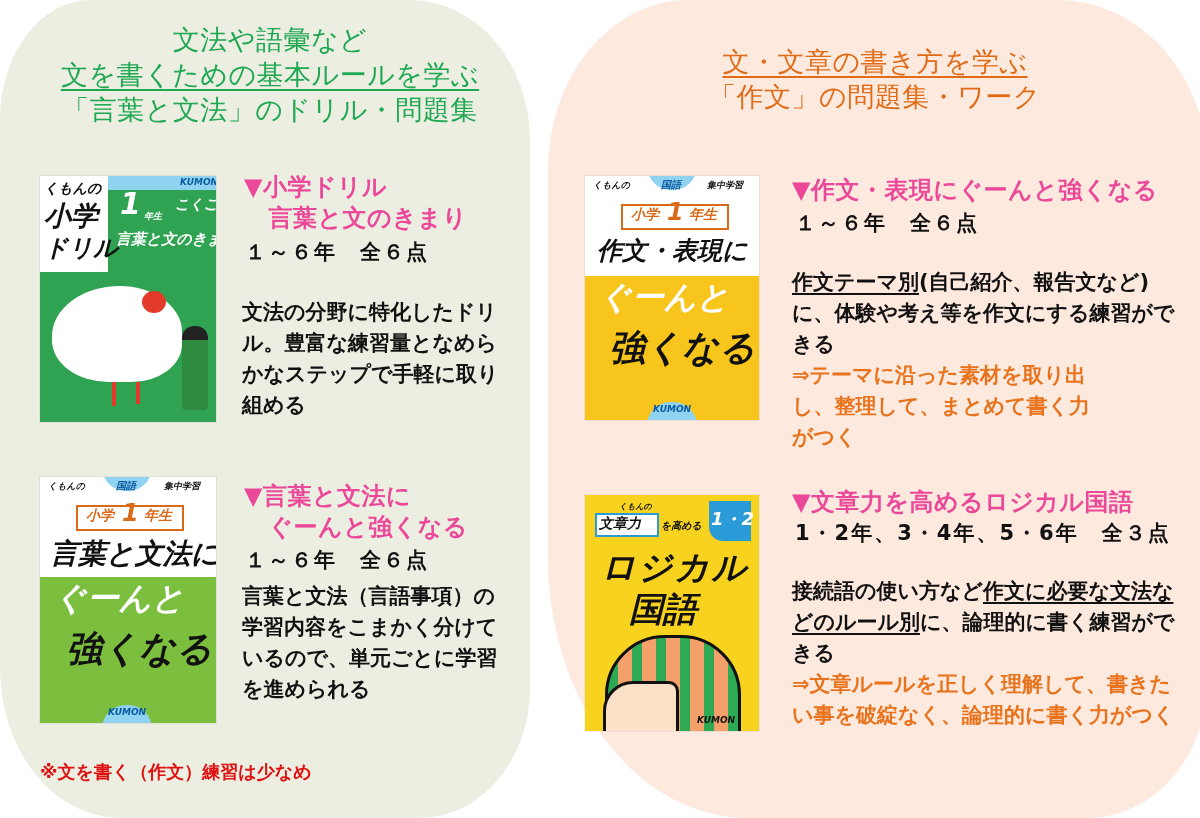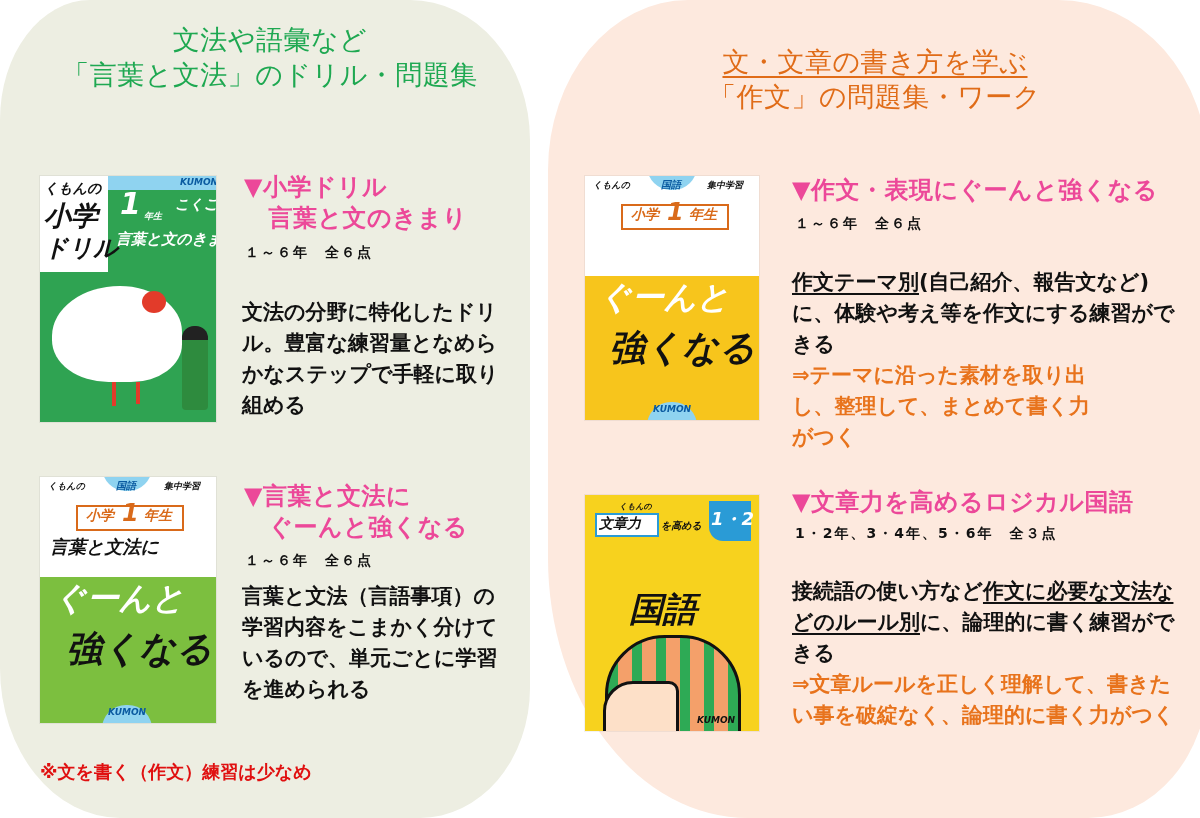--- a/index.html
+++ b/index.html
@@ -18,36 +18,37 @@
   }
   .head {
     position:absolute; text-align:center; font-size:27px; line-height:35px; letter-spacing:0.5px;
   }
   .head .u { text-decoration: underline; text-underline-offset: 5px; text-decoration-thickness:2px; }
   .head-left { left:20px; width:500px; top:22px; color:#1ea851; }
   .head-right { left:580px; width:590px; top:44px; color:#e06c18; }
 
   .book { position:absolute; overflow:hidden; box-shadow:0 0 0 1px rgba(0,0,0,0.05);font-style:italic; }
   .title { position:absolute; font-weight:bold; color:#ec4899; font-size:24px; line-height:31px; white-space:pre; letter-spacing:0.5px; }
-  .meta { position:absolute; font-weight:bold; color:#111; font-size:14px; line-height:22px; white-space:pre; letter-spacing:2px; }
+  .meta { position:absolute; font-weight:bold; color:#111; font-size:21px; line-height:22px; white-space:pre; letter-spacing:2px; }
   .desc { position:absolute; font-weight:bold; color:#111; font-size:21px; line-height:31px; }
   .desc .u { text-decoration: underline; text-underline-offset:4px; }
   .hl { color:#e8731c; }
   .note { position:absolute; left:40px; top:760px; color:#e01010; font-weight:bold; font-size:18px; }
 
   
   .c-abs { position:absolute; }
   .cv-text { position:absolute; font-weight:bold; white-space:nowrap; }
 </style>
 </head>
 <body>
 
 <div class="panel panel-left"></div>
 <div class="head head-left">
   <div>文法や語彙など</div>
+  <div><span class="u">文を書くための基本ルールを学ぶ</span></div>
   <div>「言葉と文法」のドリル・問題集</div>
 </div>
 
 <div class="book" style="left:40px;top:176px;width:176px;height:246px;background:#2fa352;">
   <div class="c-abs" style="left:0;top:0;width:68px;height:96px;background:#fff;"></div>
   <div class="cv-text" style="left:4px;top:4px;font-size:14px;color:#111;">くもんの</div>
   <div class="cv-text" style="left:4px;top:22px;font-size:27px;color:#111;">小学</div>
   <div class="cv-text" style="left:4px;top:56px;font-size:24px;color:#111;">ドリル</div>
   <div class="c-abs" style="left:68px;top:0;width:108px;height:14px;background:#8fd3f0;"></div>
   <div class="cv-text" style="left:140px;top:1px;font-size:9px;color:#0a5aa0;">KUMON</div>
@@ -70,21 +71,21 @@
 <div class="book" style="left:40px;top:477px;width:176px;height:246px;background:#7cbf3f;">
   <div class="c-abs" style="left:0;top:0;width:176px;height:100px;background:#fff;"></div>
   <div class="c-abs" style="left:62px;top:-10px;width:50px;height:24px;background:#8fd3f0;border-radius:0 0 25px 25px;"></div>
   <div class="cv-text" style="left:8px;top:3px;font-size:9px;color:#111;">くもんの</div>
   <div class="cv-text" style="left:76px;top:2px;font-size:10px;color:#0a5aa0;">国語</div>
   <div class="cv-text" style="left:124px;top:3px;font-size:9px;color:#111;">集中学習</div>
   <div class="c-abs" style="left:36px;top:28px;width:104px;height:22px;border:2px solid #d96a1a;background:#fff;"></div>
   <div class="cv-text" style="left:46px;top:30px;font-size:14px;color:#d96a1a;">小学</div>
   <div class="cv-text" style="left:82px;top:22px;font-size:24px;color:#d96a1a;">1</div>
   <div class="cv-text" style="left:104px;top:30px;font-size:14px;color:#d96a1a;">年生</div>
-  <div class="cv-text" style="left:10px;top:58px;font-size:18px;color:#111;">言葉と文法に</div>
+  <div class="cv-text" style="left:10px;top:58px;font-size:28px;color:#111;">言葉と文法に</div>
   <div class="cv-text" style="left:14px;top:100px;font-size:32px;color:#fff;">ぐーんと</div>
   <div class="cv-text" style="left:26px;top:148px;font-size:36px;color:#111;">強くなる</div>
   <div class="c-abs" style="left:62px;top:228px;width:50px;height:24px;background:#8fd3f0;border-radius:25px 25px 0 0;"></div>
   <div class="cv-text" style="left:68px;top:230px;font-size:9px;color:#0a5aa0;">KUMON</div>
 </div>
 
 <div class="title" style="left:244px;top:481px;"><span>▼言葉と文法に</span>
 <span>　ぐーんと強くなる</span></div>
 <div class="meta" style="left:245px;top:549px;">１～６年　全６点</div>
 <div class="desc" style="left:242px;top:581px;width:262px;">言葉と文法（言語事項）の学習内容をこまかく分けているので、単元ごとに学習を進められる</div>
@@ -100,40 +101,42 @@
 <div class="book" style="left:585px;top:176px;width:174px;height:244px;background:#f7c51c;">
   <div class="c-abs" style="left:0;top:0;width:174px;height:100px;background:#fff;"></div>
   <div class="c-abs" style="left:62px;top:-10px;width:50px;height:24px;background:#8fd3f0;border-radius:0 0 25px 25px;"></div>
   <div class="cv-text" style="left:8px;top:3px;font-size:9px;color:#111;">くもんの</div>
   <div class="cv-text" style="left:76px;top:2px;font-size:10px;color:#0a5aa0;">国語</div>
   <div class="cv-text" style="left:122px;top:3px;font-size:9px;color:#111;">集中学習</div>
   <div class="c-abs" style="left:36px;top:28px;width:104px;height:22px;border:2px solid #d96a1a;background:#fff;"></div>
   <div class="cv-text" style="left:46px;top:30px;font-size:14px;color:#d96a1a;">小学</div>
   <div class="cv-text" style="left:82px;top:22px;font-size:24px;color:#d96a1a;">1</div>
   <div class="cv-text" style="left:104px;top:30px;font-size:14px;color:#d96a1a;">年生</div>
+  <div class="cv-text" style="left:12px;top:58px;font-size:25px;color:#111;">作文・表現に</div>
   <div class="cv-text" style="left:14px;top:100px;font-size:32px;color:#fff;">ぐーんと</div>
   <div class="cv-text" style="left:24px;top:148px;font-size:36px;color:#111;">強くなる</div>
   <div class="c-abs" style="left:62px;top:226px;width:50px;height:24px;background:#8fd3f0;border-radius:25px 25px 0 0;"></div>
   <div class="cv-text" style="left:68px;top:228px;font-size:9px;color:#0a5aa0;">KUMON</div>
 </div>
 
 <div class="title" style="left:792px;top:175px;">▼作文・表現にぐーんと強くなる</div>
 <div class="meta" style="left:795px;top:212px;">１～６年　全６点</div>
 <div class="desc" style="left:792px;top:267px;width:385px;">
   <span class="u">作文テーマ別</span><span>(自己紹介、報告文など)に、体験や考え等を作文にする練習ができる</span>
   <div class="hl" style="width:300px;">⇒テーマに沿った素材を取り出し、整理して、まとめて書く力がつく</div>
 </div>
 
 <div class="book" style="left:585px;top:495px;width:174px;height:236px;background:#f7d21e;">
   <div class="cv-text" style="left:34px;top:6px;font-size:8px;color:#111;">くもんの</div>
   <div class="c-abs" style="left:10px;top:18px;width:60px;height:20px;background:#fff;border:2px solid #2a9bd6;"></div>
   <div class="cv-text" style="left:14px;top:20px;font-size:14px;color:#111;">文章力</div>
   <div class="cv-text" style="left:76px;top:24px;font-size:10px;color:#111;">を高める</div>
   <div class="c-abs" style="left:124px;top:6px;width:42px;height:40px;background:#2a9bd6;border-radius:0 0 0 14px;"></div>
   <div class="cv-text" style="left:126px;top:12px;font-size:18px;color:#fff;">1・2</div>
+  <div class="cv-text" style="left:16px;top:50px;font-size:34px;color:#111;letter-spacing:2px;">ロジカル</div>
   <div class="cv-text" style="left:44px;top:92px;font-size:34px;color:#111;">国語</div>
   <div class="c-abs" style="left:20px;top:140px;width:130px;height:110px;border-radius:60px 60px 0 0;background:repeating-linear-gradient(90deg,#2eaa55 0 10px,#f4a06a 10px 24px),#f08aa0;border:3px solid #111;"></div>
   <div class="c-abs" style="left:18px;top:186px;width:70px;height:60px;background:#fde0c8;border:3px solid #111;border-radius:30px 10px 0 0;"></div>
   <div class="cv-text" style="left:112px;top:220px;font-size:9px;color:#111;">KUMON</div>
 </div>
 
 <div class="title" style="left:792px;top:487px;text-align:right;">▼文章力を高めるロジカル国語</div>
 <div class="meta" style="left:795px;top:522px;">1・2年、3・4年、5・6年　全３点</div>
 <div class="desc" style="left:792px;top:576px;width:390px;">
   <span>接続語の使い方など</span><span class="u">作文に必要な文法などのルール別</span><span>に、論理的に書く練習ができる</span>

